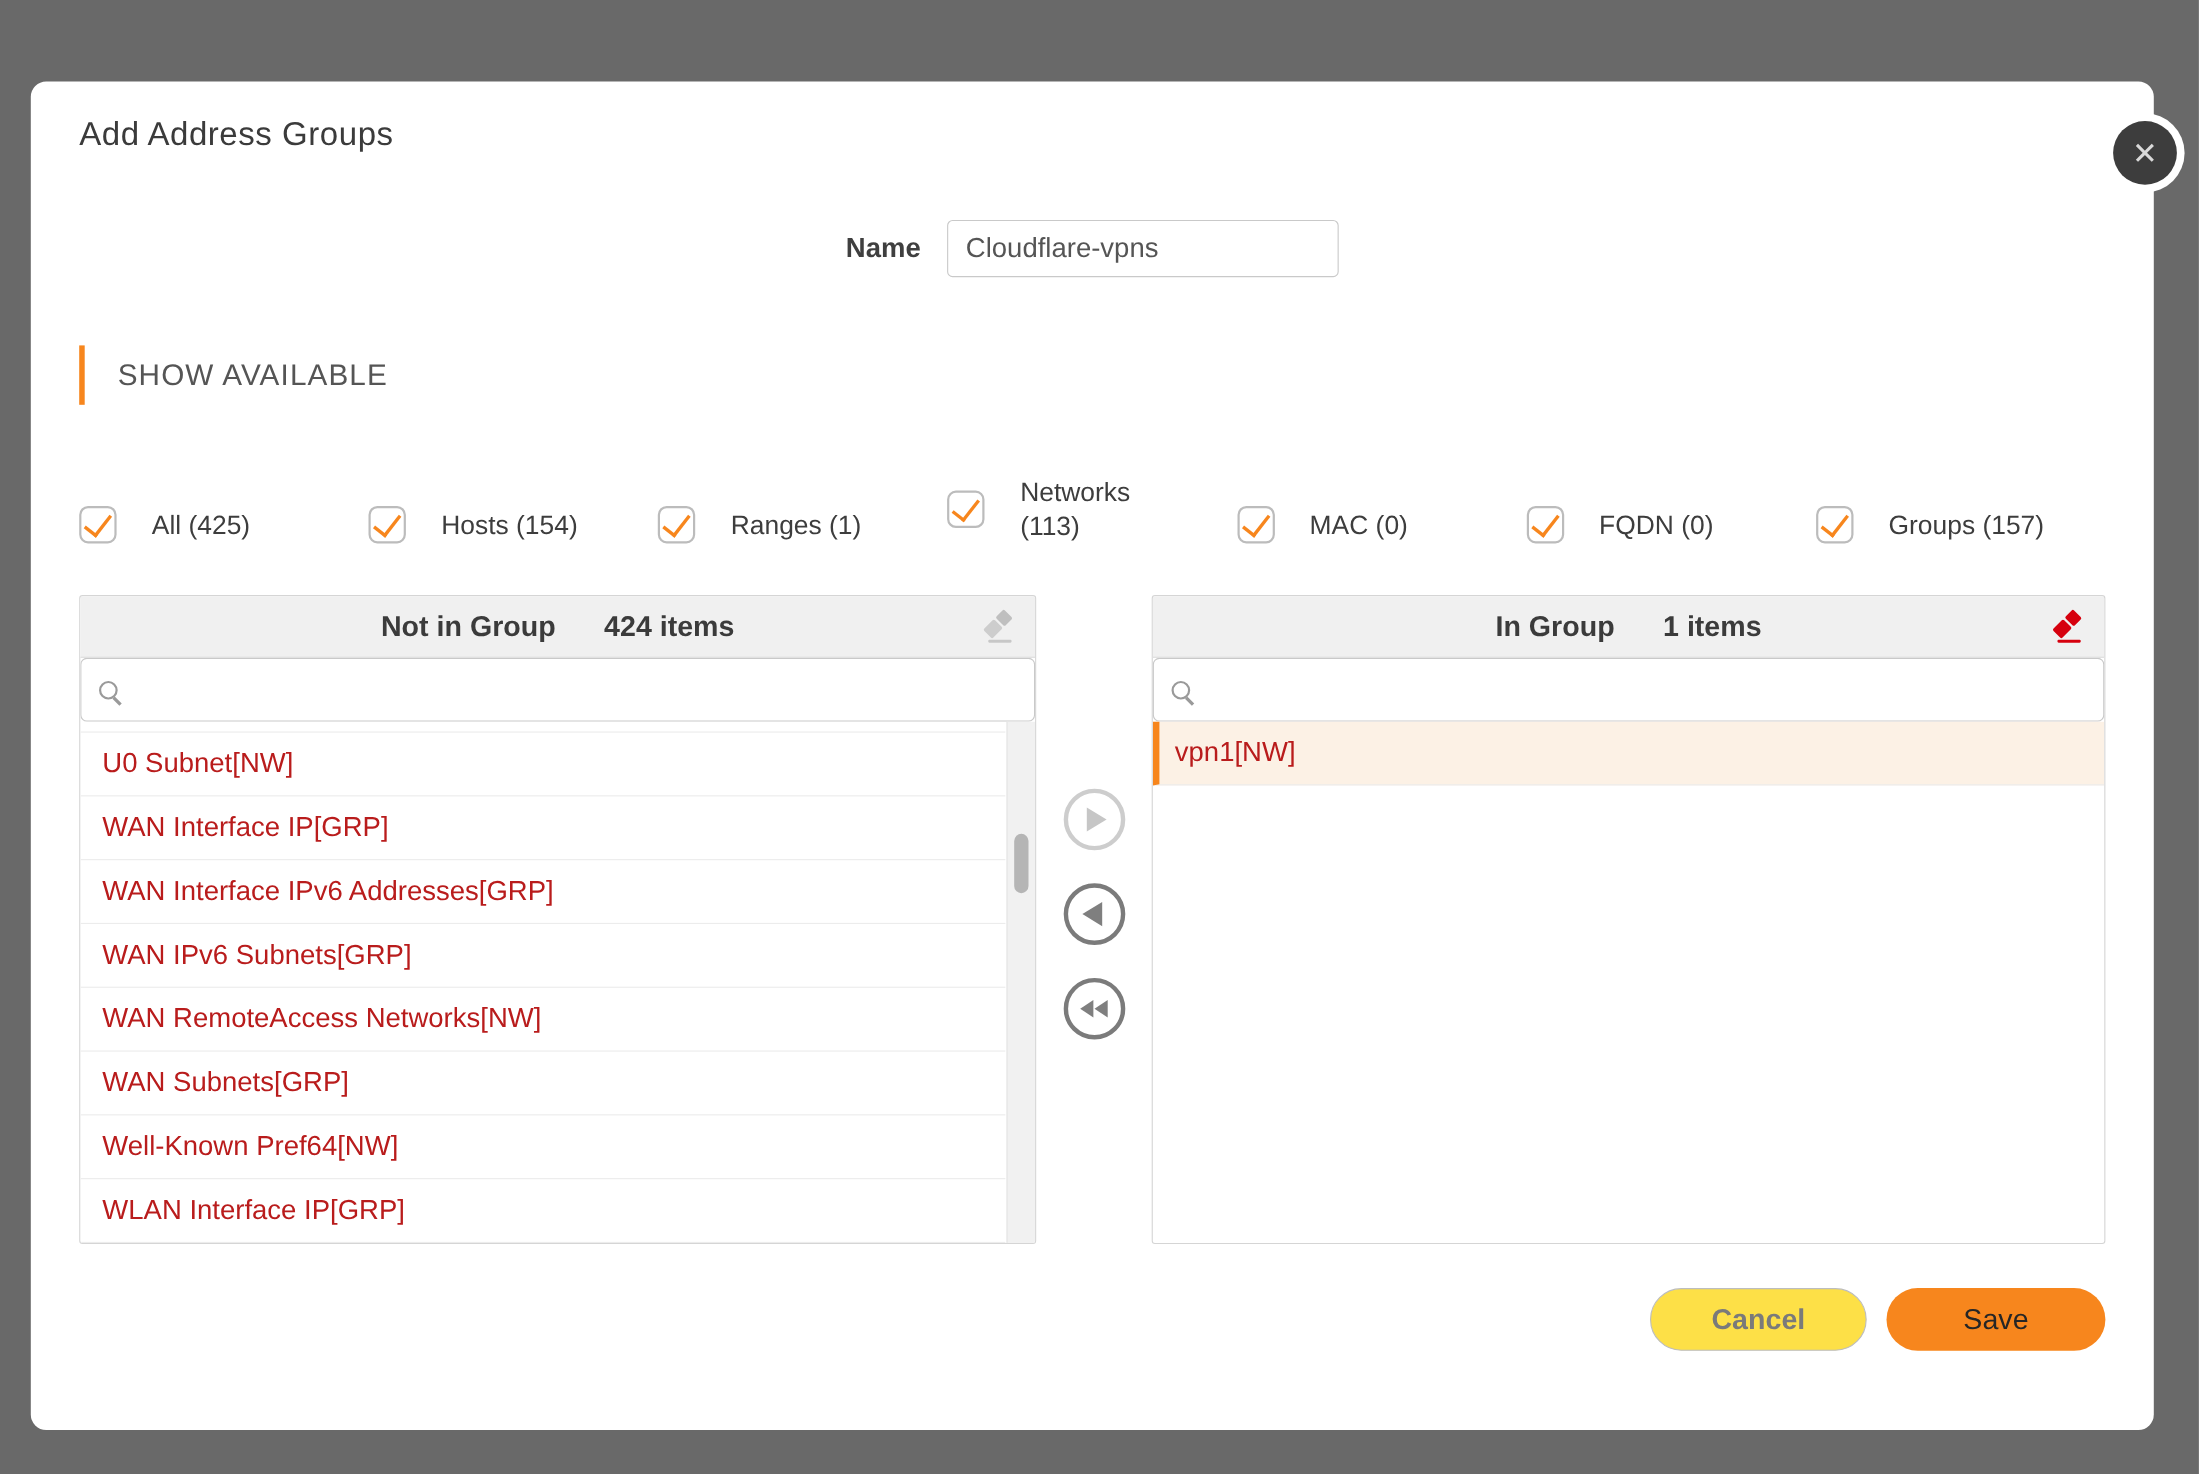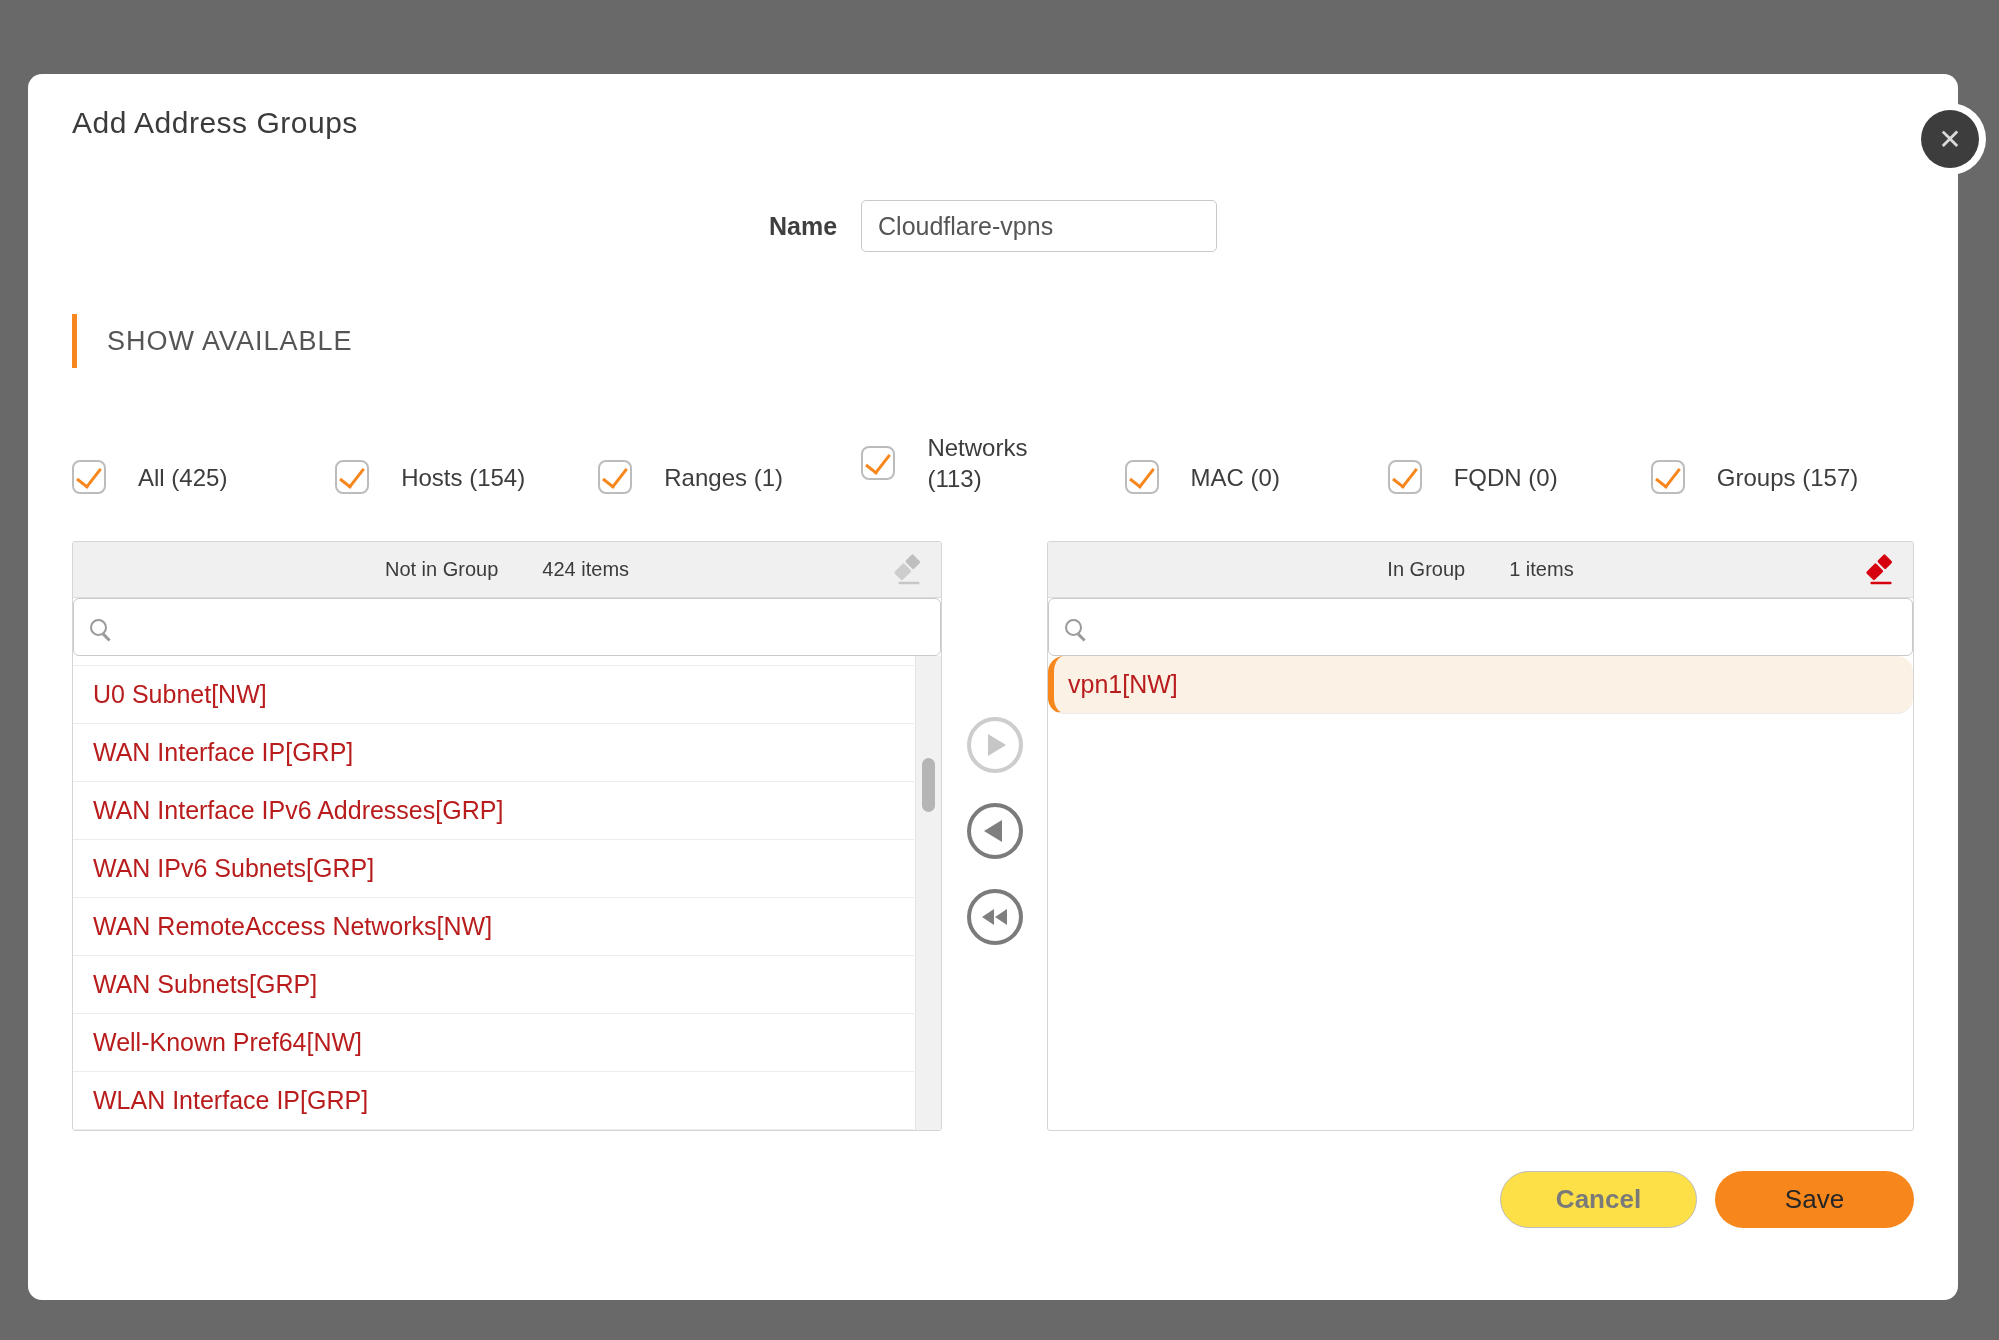--- a/index.html
+++ b/index.html
@@ -56,39 +56,39 @@
   .panel {
     border:1px solid #d5d5d5; border-radius:3px; height:590px;
     display:flex; flex-direction:column; overflow:hidden; background:#fff;
   }
   .panel-left  { width:870px; }
   .panel-right { width:867px; }
   .panel-head {
     height:56px; flex:0 0 auto; background:#f0f0f0; border-bottom:1px solid #dcdcdc;
     display:flex; align-items:center; justify-content:center; gap:44px; position:relative;
   }
-  .panel-title, .panel-count { font-size:20px; font-weight:400; color:#3b3b3b; }
+  .panel-title, .panel-count { font-size:26px; font-weight:700; color:#3b3b3b; }
   .eraser-btn { position:absolute; right:14px; top:10px; width:36px; height:36px; cursor:pointer; }
 
   .search-row {
     height:58px; flex:0 0 auto; border:1px solid #c9c9c9; border-radius:6px;
     display:flex; align-items:center; padding:0 16px; background:#fff;
   }
   .mag { width:17px; height:17px; border:2px solid #9a9a9a; border-radius:50%; position:relative; flex:0 0 auto; }
   .mag::after { content:''; position:absolute; width:2.5px; height:9px; background:#9a9a9a;
     left:13px; top:12px; transform:rotate(-45deg); }
   .search-input { border:none; outline:none; flex:1; height:100%; font-size:24px; color:#555; margin-left:12px;
     font-family:"Liberation Sans","DejaVu Sans",sans-serif; background:transparent; }
 
   .list { flex:1; position:relative; overflow:hidden; }
   .list-inner.with-scroll { margin-right:27px; }
   .row-sliver { height:10px; border-bottom:1px solid #ececec; }
   .row { height:58px; display:flex; align-items:center; padding:0 20px;
     border-bottom:1px solid #ececec; font-size:25px; color:#b91c1c; cursor:pointer; }
-  .row.selected { background:#fcf1e5; border-left:6px solid var(--accent,#F7861D); padding-left:14px;border-radius:16px; }
+  .row.selected { background:#fcf1e5; border-left:6px solid var(--accent,#F7861D); padding-left:14px; }
 
   .scrollbar { position:absolute; top:0; right:0; width:26px; height:100%;
     background:#f1f1f1; border-left:1px solid #e3e3e3; }
   .scroll-thumb { position:absolute; top:102px; left:6px; width:13px; height:54px;
     background:#b5b5b5; border-radius:7px; cursor:pointer; }
 
   .transfer { width:105px; flex:0 0 auto; display:flex; flex-direction:column;
     align-items:center; padding-top:176px; gap:30px; }
   .circle { width:56px; height:56px; border-radius:50%; border:4px solid #7b7b7b;
     display:flex; align-items:center; justify-content:center; background:#fff; cursor:pointer; }

